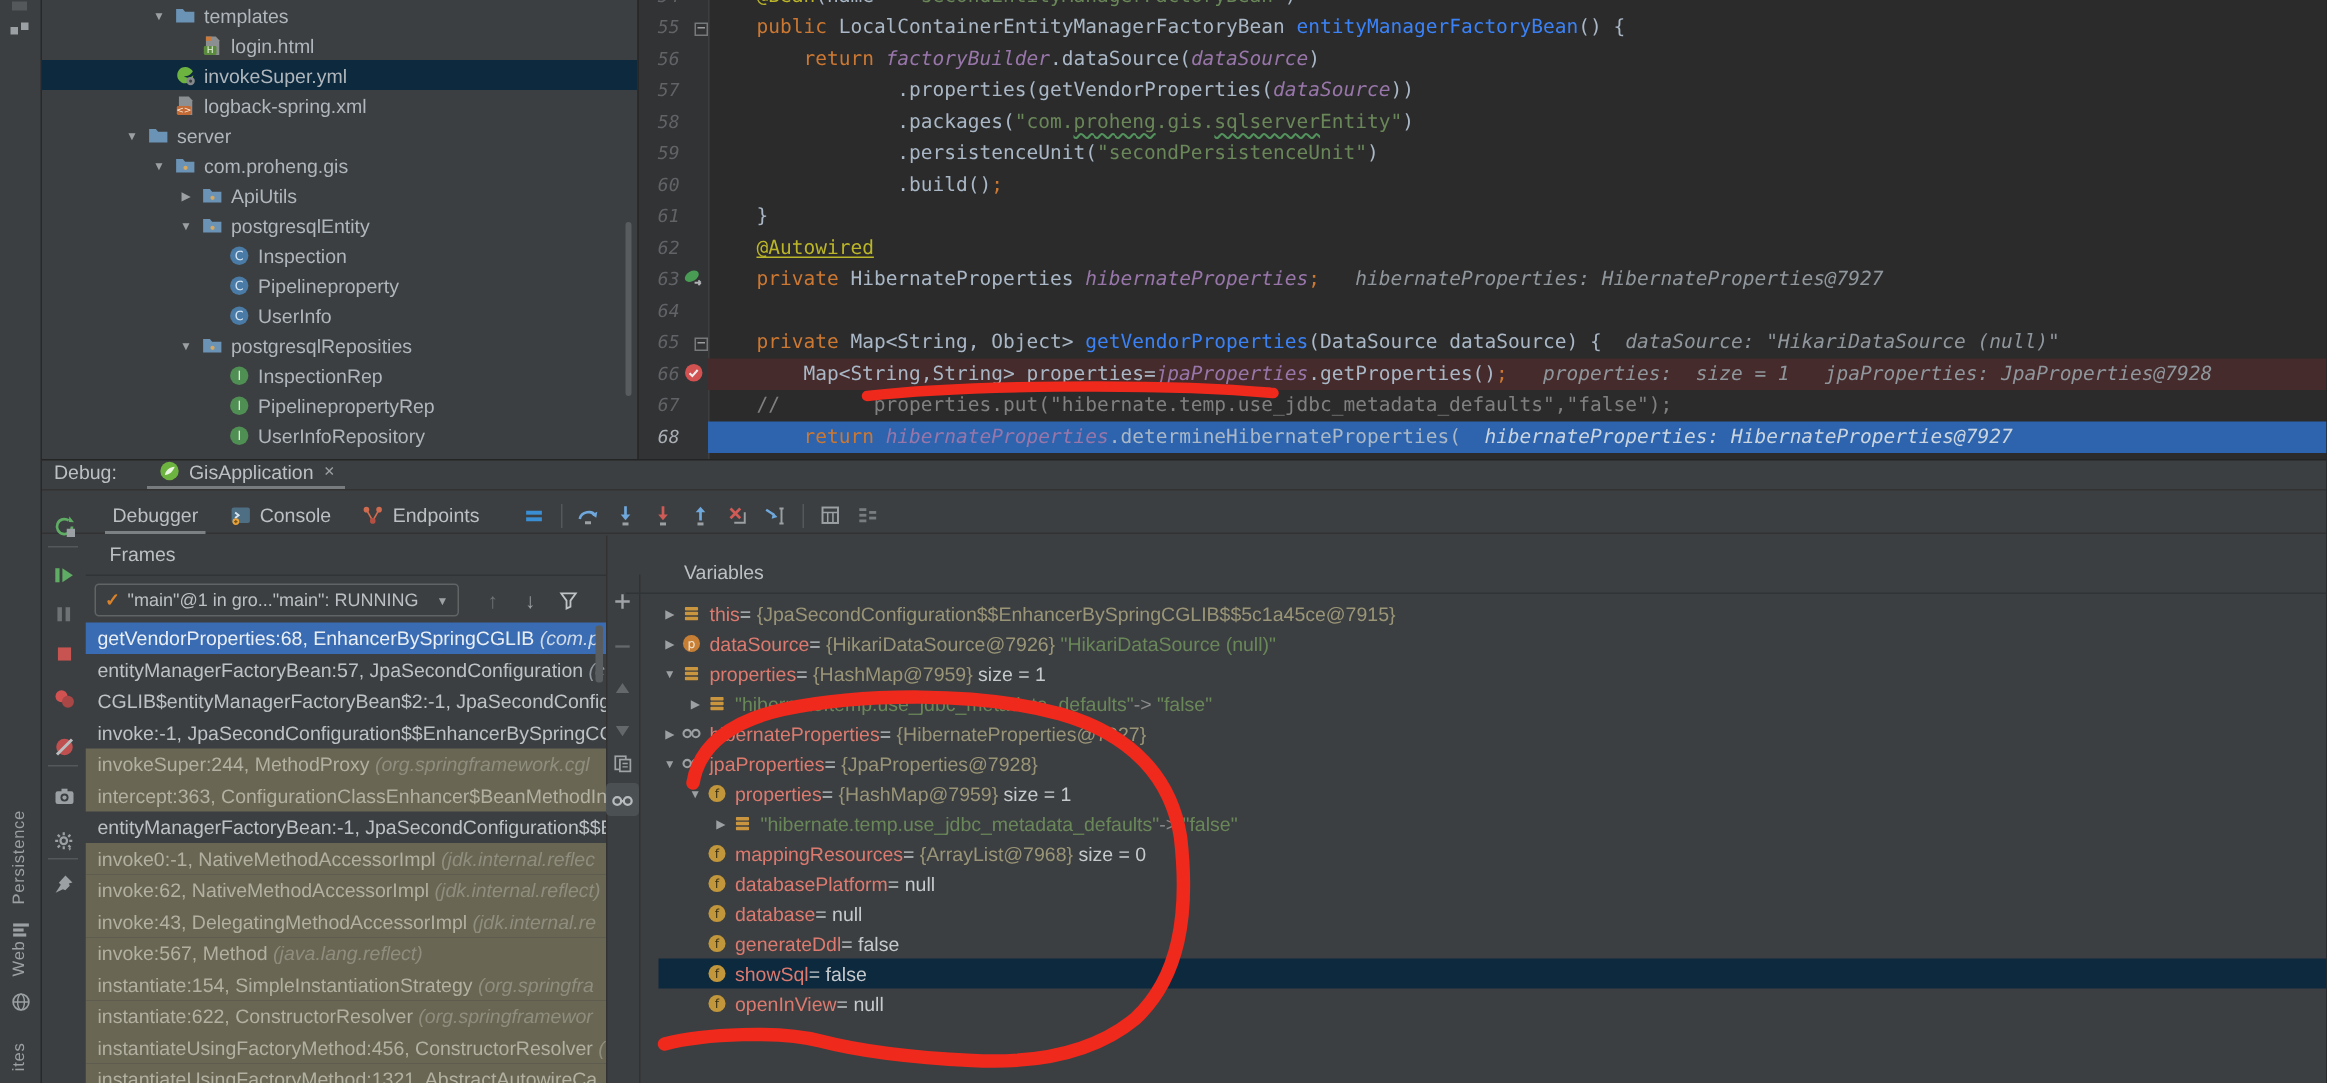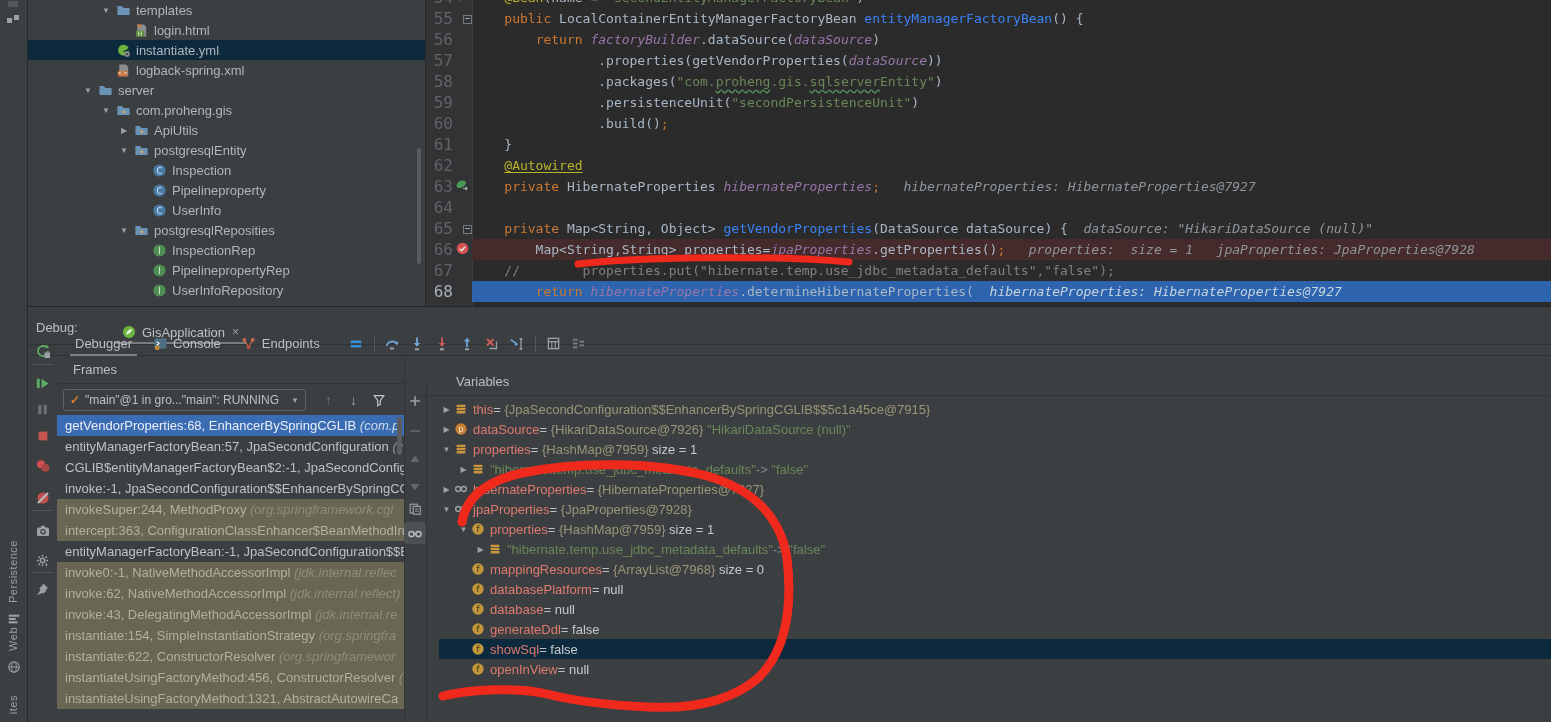--- a/index.html
+++ b/index.html
@@ -19,38 +19,38 @@
   .trow.sel{background:#0d293e;}
   .tchev{width:18px;flex:none;font-size:8px;color:#9da0a3;text-align:center;}
   .ticon{width:16px;height:16px;flex:none;margin-right:5px;display:flex;align-items:center;justify-content:center;}
   #tree-scroll{left:417px;top:148px;width:4px;height:116px;background:#595c5e;border-radius:2px;}
 
   
   #editor{left:425px;top:0;width:1126px;height:306px;background:#2b2b2b;overflow:hidden;border-left:1px solid #282828;}
   #gutterbg{left:0;top:0;width:46px;height:306px;background:#313335;border-right:1px solid #3c3e40;position:absolute;}
   #lines{position:absolute;left:0;top:0;right:0;height:306px;}
   .cl{position:relative;height:21px;line-height:21px;font-family:"DejaVu Sans Mono",monospace;font-size:13px;white-space:pre;}
-  .cl .ln{position:absolute;left:0;width:27px;text-align:right;color:#616366;font-size:16px;}
+  .cl .ln{position:absolute;left:0;width:27px;text-align:right;color:#616366;font-size:12px;font-style:italic;}
   .cl.exec .ln{color:#abafb4;}
   .cl .gi{position:absolute;left:29px;top:2px;width:16px;height:16px;}
   .cl .fold{position:absolute;left:37px;top:7px;width:7px;height:7px;border:1px solid #76797b;background:
     linear-gradient(#313335,#313335) ,#313335;}
   .cl .fold::after{content:"";position:absolute;left:1px;right:1px;top:2px;height:1px;background:#9b9ea0;}
   .cl .code{position:absolute;left:46px;right:0;padding-left:1px;}
   .cl.bp .code{background:#452b2b;}
   .cl.exec .code{background:#2d64ad;}
   .tk-d{color:#a9b7c6;} .tk-k{color:#cc7832;} .tk-s{color:#6a8759;}
   .tk-sw{color:#6a8759;text-decoration:underline;text-decoration-style:wavy;text-decoration-color:#52925c;text-underline-offset:3px;}
   .tk-a{color:#bbb529;} .tk-au{color:#bbb529;text-decoration:underline;text-underline-offset:2px;}
   .tk-f{color:#9876aa;font-style:italic;} .tk-m{color:#3b82f6;} .tk-c{color:#808080;}
   .tk-h{color:#8f969c;font-style:italic;} .tk-h2{color:#c9d4df;font-style:italic;}
 
   
   #dbgbg{left:28px;top:306px;width:1523px;height:416px;background:#3c3f41;border-top:1px solid #232525;}
-  #dbg-header{left:28px;top:320px;width:1523px;height:24px;border-bottom:1px solid #323232;display:flex;gap:16px;}
+  #dbg-header{left:28px;top:302px;width:1523px;height:24px;border-bottom:1px solid #323232;display:flex;align-items:center;}
   #dbg-header .dlabel{font-size:13px;color:#bcc0c4;margin-left:8px;}
   #session-tab{position:relative;display:flex;align-items:center;gap:5px;height:24px;padding:0 9px;margin-left:18px;font-size:13px;color:#bcc0c4;}
   #session-tab::after{content:"";position:absolute;left:2px;right:2px;bottom:0;height:2px;background:#787c7f;}
   #session-close{color:#9aa0a3;font-size:12px;margin-left:2px;}
   #dbg-tabsrow{left:28px;top:332px;width:1523px;height:24px;border-bottom:1px solid #323232;display:flex;align-items:center;padding-left:37px;box-sizing:border-box;}
   .dtab{position:relative;height:24px;display:flex;align-items:center;gap:5px;padding:0 10px;font-size:13px;color:#bcc0c4;}
   .dtab.sel::after{content:"";position:absolute;left:5px;right:5px;bottom:0;height:2px;background:#7c8184;}
   .tbtn{width:25px;height:22px;display:flex;align-items:center;justify-content:center;}
   .vsep{width:1px;height:16px;background:#55585a;margin:0 5px;}
 
@@ -157,21 +157,21 @@
         <span class="tchev"></span>
         <span class="ticon">
           <span class="ic">
             <svg width="15" height="15" viewBox="0 0 16 16">
               <path d="M8 1.8C4.8 1.8 2.5 4.1 2.3 7.5 2.2 10.8 5 13.6 8.2 13.4 11.4 13.3 13.7 11 13.7 7.7 12 9.6 9 10 7 8.4 8.9 8.6 12 7.6 13.4 4.8 12.2 3 10.2 1.8 8 1.8z" fill="#6db33f"></path>
               <circle cx="11.8" cy="11.8" r="3" fill="#86898b"></circle>
               <circle cx="11.8" cy="11.8" r="1.1" fill="#3c3f41"></circle>
             </svg>
           </span>
         </span>
-        <span>instantiate.yml</span>
+        <span>invokeSuper.yml</span>
       </div>
       <div class="trow" style="padding-left: 69px;">
         <span class="tchev"></span>
         <span class="ticon">
           <span class="ic">
             <svg width="15" height="15" viewBox="0 0 16 16">
               <path d="M3.5 1.5h7l2.5 2.5v10.5h-9.5z" fill="#8c8f91"></path>
               <rect x="2" y="8.2" width="10" height="6.3" rx="1" fill="#c46a35"></rect>
               <text x="7" y="13.3" font-size="6.5" fill="#fde9d9" text-anchor="middle" font-family="DejaVu Sans">&lt;&gt;</text>
             </svg>
@@ -584,20 +584,21 @@
         <div class="frow sel"><span>getVendorProperties:68, EnhancerBySpringCGLIB </span><span class="loc">(com.p</span></div>
         <div class="frow plain"><span>entityManagerFactoryBean:57, JpaSecondConfiguration </span><span class="loc">(c</span></div>
         <div class="frow plain"><span>CGLIB$entityManagerFactoryBean$2:-1, JpaSecondConfigu</span></div>
         <div class="frow plain"><span>invoke:-1, JpaSecondConfiguration$$EnhancerBySpringCG</span></div>
         <div class="frow lib"><span>invokeSuper:244, MethodProxy </span><span class="loc">(org.springframework.cgl</span></div>
         <div class="frow lib"><span>intercept:363, ConfigurationClassEnhancer$BeanMethodIn</span></div>
         <div class="frow plain"><span>entityManagerFactoryBean:-1, JpaSecondConfiguration$$E</span></div>
         <div class="frow lib"><span>invoke0:-1, NativeMethodAccessorImpl </span><span class="loc">(jdk.internal.reflec</span></div>
         <div class="frow lib"><span>invoke:62, NativeMethodAccessorImpl </span><span class="loc">(jdk.internal.reflect)</span></div>
         <div class="frow lib"><span>invoke:43, DelegatingMethodAccessorImpl </span><span class="loc">(jdk.internal.re</span></div>
+        <div class="frow lib"><span>invoke:567, Method </span><span class="loc">(java.lang.reflect)</span></div>
         <div class="frow lib"><span>instantiate:154, SimpleInstantiationStrategy </span><span class="loc">(org.springfra</span></div>
         <div class="frow lib"><span>instantiate:622, ConstructorResolver </span><span class="loc">(org.springframewor</span></div>
         <div class="frow lib"><span>instantiateUsingFactoryMethod:456, ConstructorResolver </span><span class="loc">(</span></div>
         <div class="frow lib"><span>instantiateUsingFactoryMethod:1321, AbstractAutowireCa</span></div>
       </div>
   </div>
   <div id="frames-scroll" class="abs"></div>
 
   <div id="watchstrip" class="abs">
       <div class="tbtn" style="top: 7px;">

